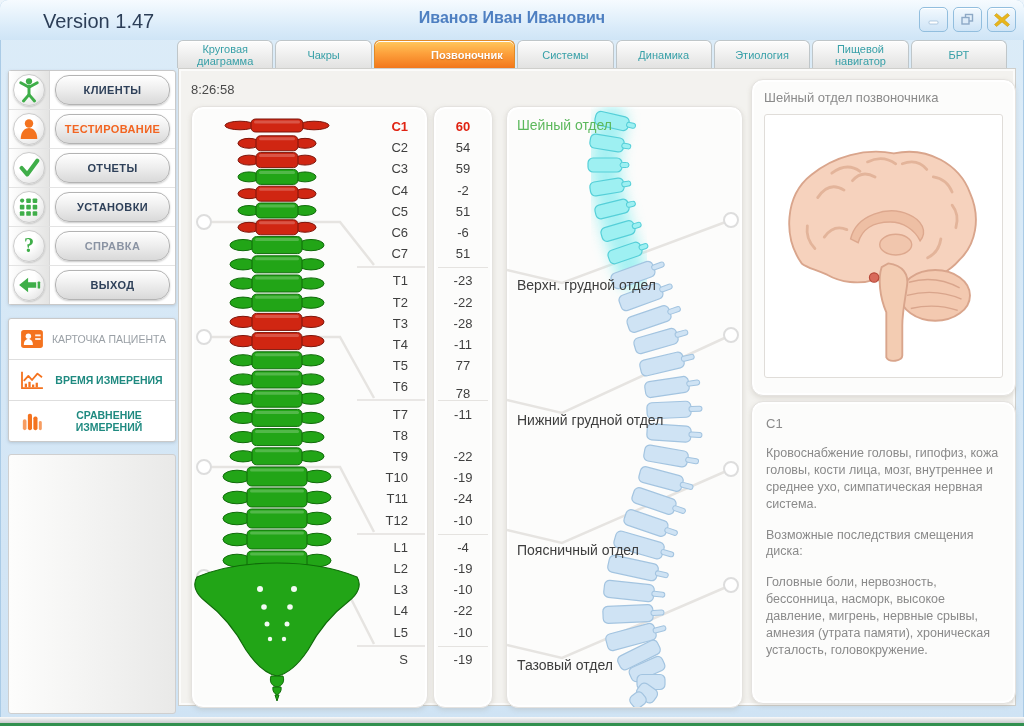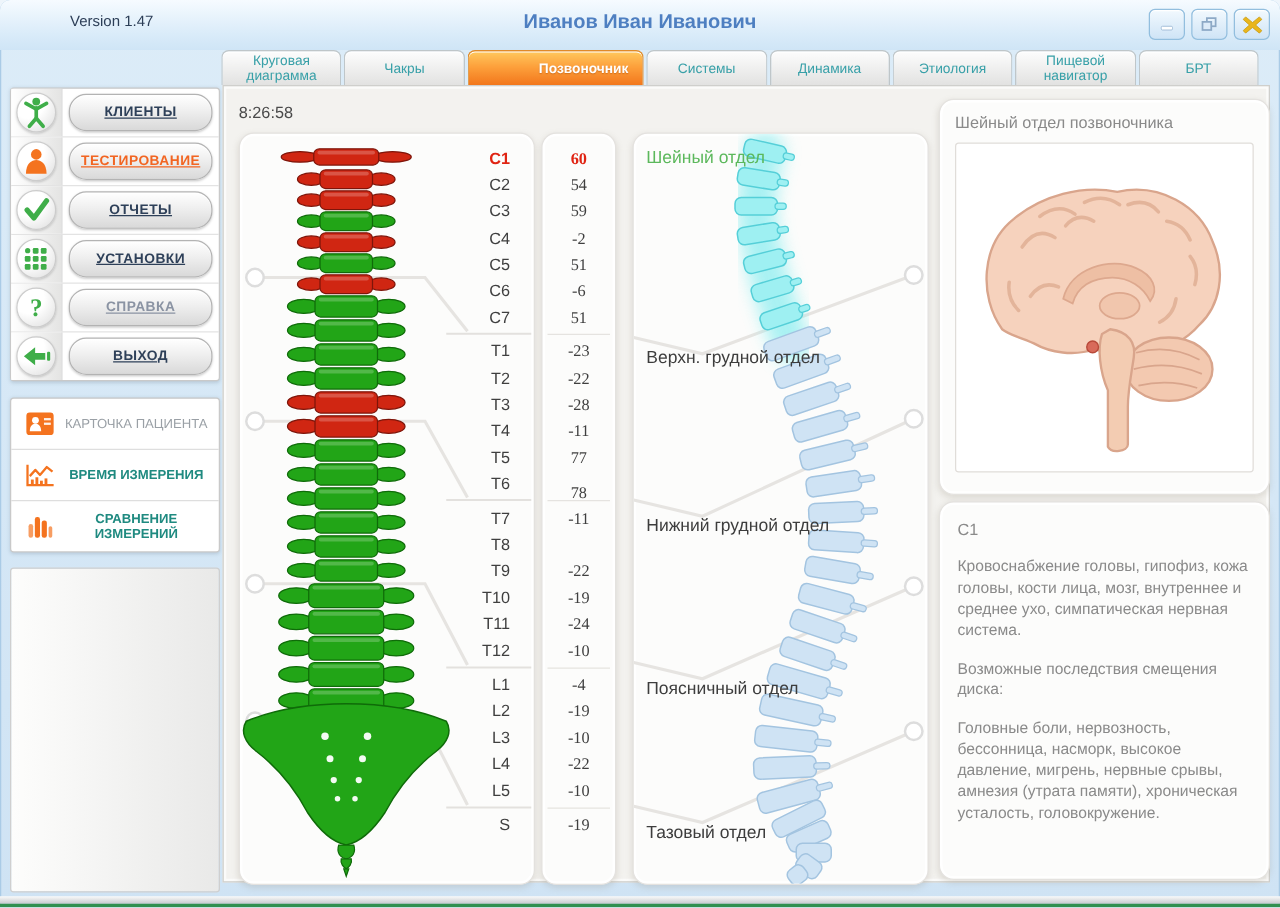--- a/index.html
+++ b/index.html
@@ -1,21 +1,21 @@
 <!DOCTYPE html>
 <html lang="ru"><head>
 <meta charset="utf-8">
 <style>
   html,body{margin:0;padding:0;background:#eef5fb;font-family:"Liberation Sans",sans-serif;}
   .window{position:relative;width:1024px;height:726px;background:linear-gradient(#dcecf8,#cfe3f4);
           border-radius:8px 8px 0 0;overflow:hidden;box-shadow:inset 0 0 0 1px #aacbe6;}
   
   .titlebar{position:absolute;left:0;top:0;width:1024px;height:40px;
             background:linear-gradient(#f6fbff,#d9ebf9 70%,#cfe5f6);}
-  .version{position:absolute;left:56px;top:10px;font-size:12px;color:#2c3e57;text-align:center;}
+  .version{position:absolute;left:43px;top:10px;font-size:20px;color:#2c3e57;text-align:center;}
   .patient{position:absolute;left:0;right:0;top:9px;text-align:center;font-size:16px;font-weight:bold;color:#4e7fc1;}
   .winbtns{position:absolute;right:8px;top:7px;display:flex;gap:5px;}
   .winbtn{width:27px;height:23px;border:1px solid #92bede;border-radius:5px;
           background:linear-gradient(#f2f9fe,#cfe4f6);display:flex;align-items:center;justify-content:center;
           box-shadow:inset 0 1px 0 #fff;cursor:default;}
   
   .tabbar{position:absolute;left:176px;top:40px;width:832px;height:28px;display:flex;}
   .tab{flex:1;margin:0 1px;border:1px solid #bfc6c9;border-bottom:none;border-radius:6px 6px 0 0;
        background:linear-gradient(#fdfdfd,#e2e2e1);display:flex;align-items:center;justify-content:center;
        text-align:center;font-size:11px;line-height:12px;color:#38a0a8;box-shadow:inset 0 1px 0 #fff;padding:0 2px;}
@@ -26,21 +26,21 @@
   .navpanel{background:#fff;border:1px solid #c9c9c9;border-radius:3px;box-shadow:0 1px 3px rgba(90,110,130,.25);}
   .navrow{display:flex;align-items:center;height:38px;border-bottom:1px solid #e3e3e3;}
   .navrow:last-child{border-bottom:none;text-align:right;}
   .iconcell{width:40px;height:100%;display:flex;align-items:center;justify-content:center;
             background:linear-gradient(to right,#ffffff,#e4e4e3);border-right:1px solid #d8d8d8;}
   .iconball{width:30px;height:30px;border-radius:50%;background:radial-gradient(circle at 30% 25%,#ffffff 40%,#dcdcdc);
             border:1px solid #cccccc;display:flex;align-items:center;justify-content:center;box-shadow:0 1px 2px rgba(0,0,0,.18);}
   .navbtn{flex:1;margin:3px 5px;height:28px;border:1px solid #b3b3b3;border-radius:14px;
           background:linear-gradient(#ffffff,#efefef 45%,#d9d9d9);display:flex;align-items:center;justify-content:center;
           font-size:11px;font-weight:bold;letter-spacing:.4px;color:#2e4059;
-          box-shadow:inset 0 1px 0 #fff,0 1px 2px rgba(0,0,0,.22);cursor:default;text-decoration:underline;}
+          box-shadow:inset 0 1px 0 #fff,0 1px 2px rgba(0,0,0,.22);cursor:default;}
   .navbtn.hl{color:#f26522;text-align:center;}
   .navbtn.muted{color:#8a93a3;}
   .toolspanel{margin-top:13px;background:#fff;border:1px solid #c9c9c9;border-radius:3px;
               box-shadow:0 1px 3px rgba(90,110,130,.25);}
   .toolrow{display:flex;align-items:center;height:40px;border-bottom:1px solid #dedede;padding:0 6px;cursor:default;}
   .toolrow:last-child{border-bottom:none;}
   .toolicon{width:34px;display:flex;justify-content:center;}
   .toollabel{flex:1;text-align:center;font-size:10.5px;font-weight:bold;line-height:12px;color:#1f8a80;}
   .toollabel.muted{color:#9aa0a6;font-weight:normal;}
   .filler{flex:1;margin-top:12px;background:linear-gradient(to right,#fdfdfc,#e9e9e8);
@@ -53,21 +53,21 @@
          box-shadow:inset 0 0 0 2px #ffffff,0 2px 5px rgba(140,130,115,.22);overflow:hidden;}
   .spinepanel{left:12px;top:37px;width:235px;height:600px;}
   .valuespanel{left:254px;top:37px;width:58px;height:600px;}
   .lateralpanel{left:327px;top:37px;width:235px;height:600px;}
   .infotop{left:572px;top:10px;width:265px;height:317px;padding:10px 12px;box-sizing:border-box;}
   .infobottom{left:572px;top:332px;width:265px;height:303px;padding:12px 14px;box-sizing:border-box;}
   .panel svg.fill{position:absolute;left:0;top:0;}
   .v-row{position:absolute;height:18px;line-height:18px;font-size:13px;color:#3f3f3f;cursor:default;}
   .v-row.sel{color:#e02413;font-weight:bold;}
   .lab{left:150px;width:72px;text-align:right;padding-right:6px;box-sizing:border-box;}
-  .val{left:0;width:100%;text-align:center;font-family:Liberation Serif, serif;}
+  .val{left:0;width:100%;text-align:center;}
   .vsep{position:absolute;left:4px;right:4px;height:0;border-top:1.5px solid #e5e3e0;}
   .secname{position:absolute;left:10px;font-size:14px;color:#3d3d3d;white-space:nowrap;cursor:default;}
   .secname.active{color:#5cb85c;}
   .infoheading{font-size:13px;color:#8a8a8a;}
   .imgbox{margin-top:9px;height:262px;background:#fff;border:1px solid #e0ddd9;border-radius:3px;
           display:flex;align-items:center;justify-content:center;}
   .vertname{font-size:13px;color:#8a8a8a;margin:2px 0 14px 0;}
   .infobottom p{font-size:12.5px;line-height:1.35;color:#8a8a8a;margin:0 0 14px 0;}
 </style>
 </head>

